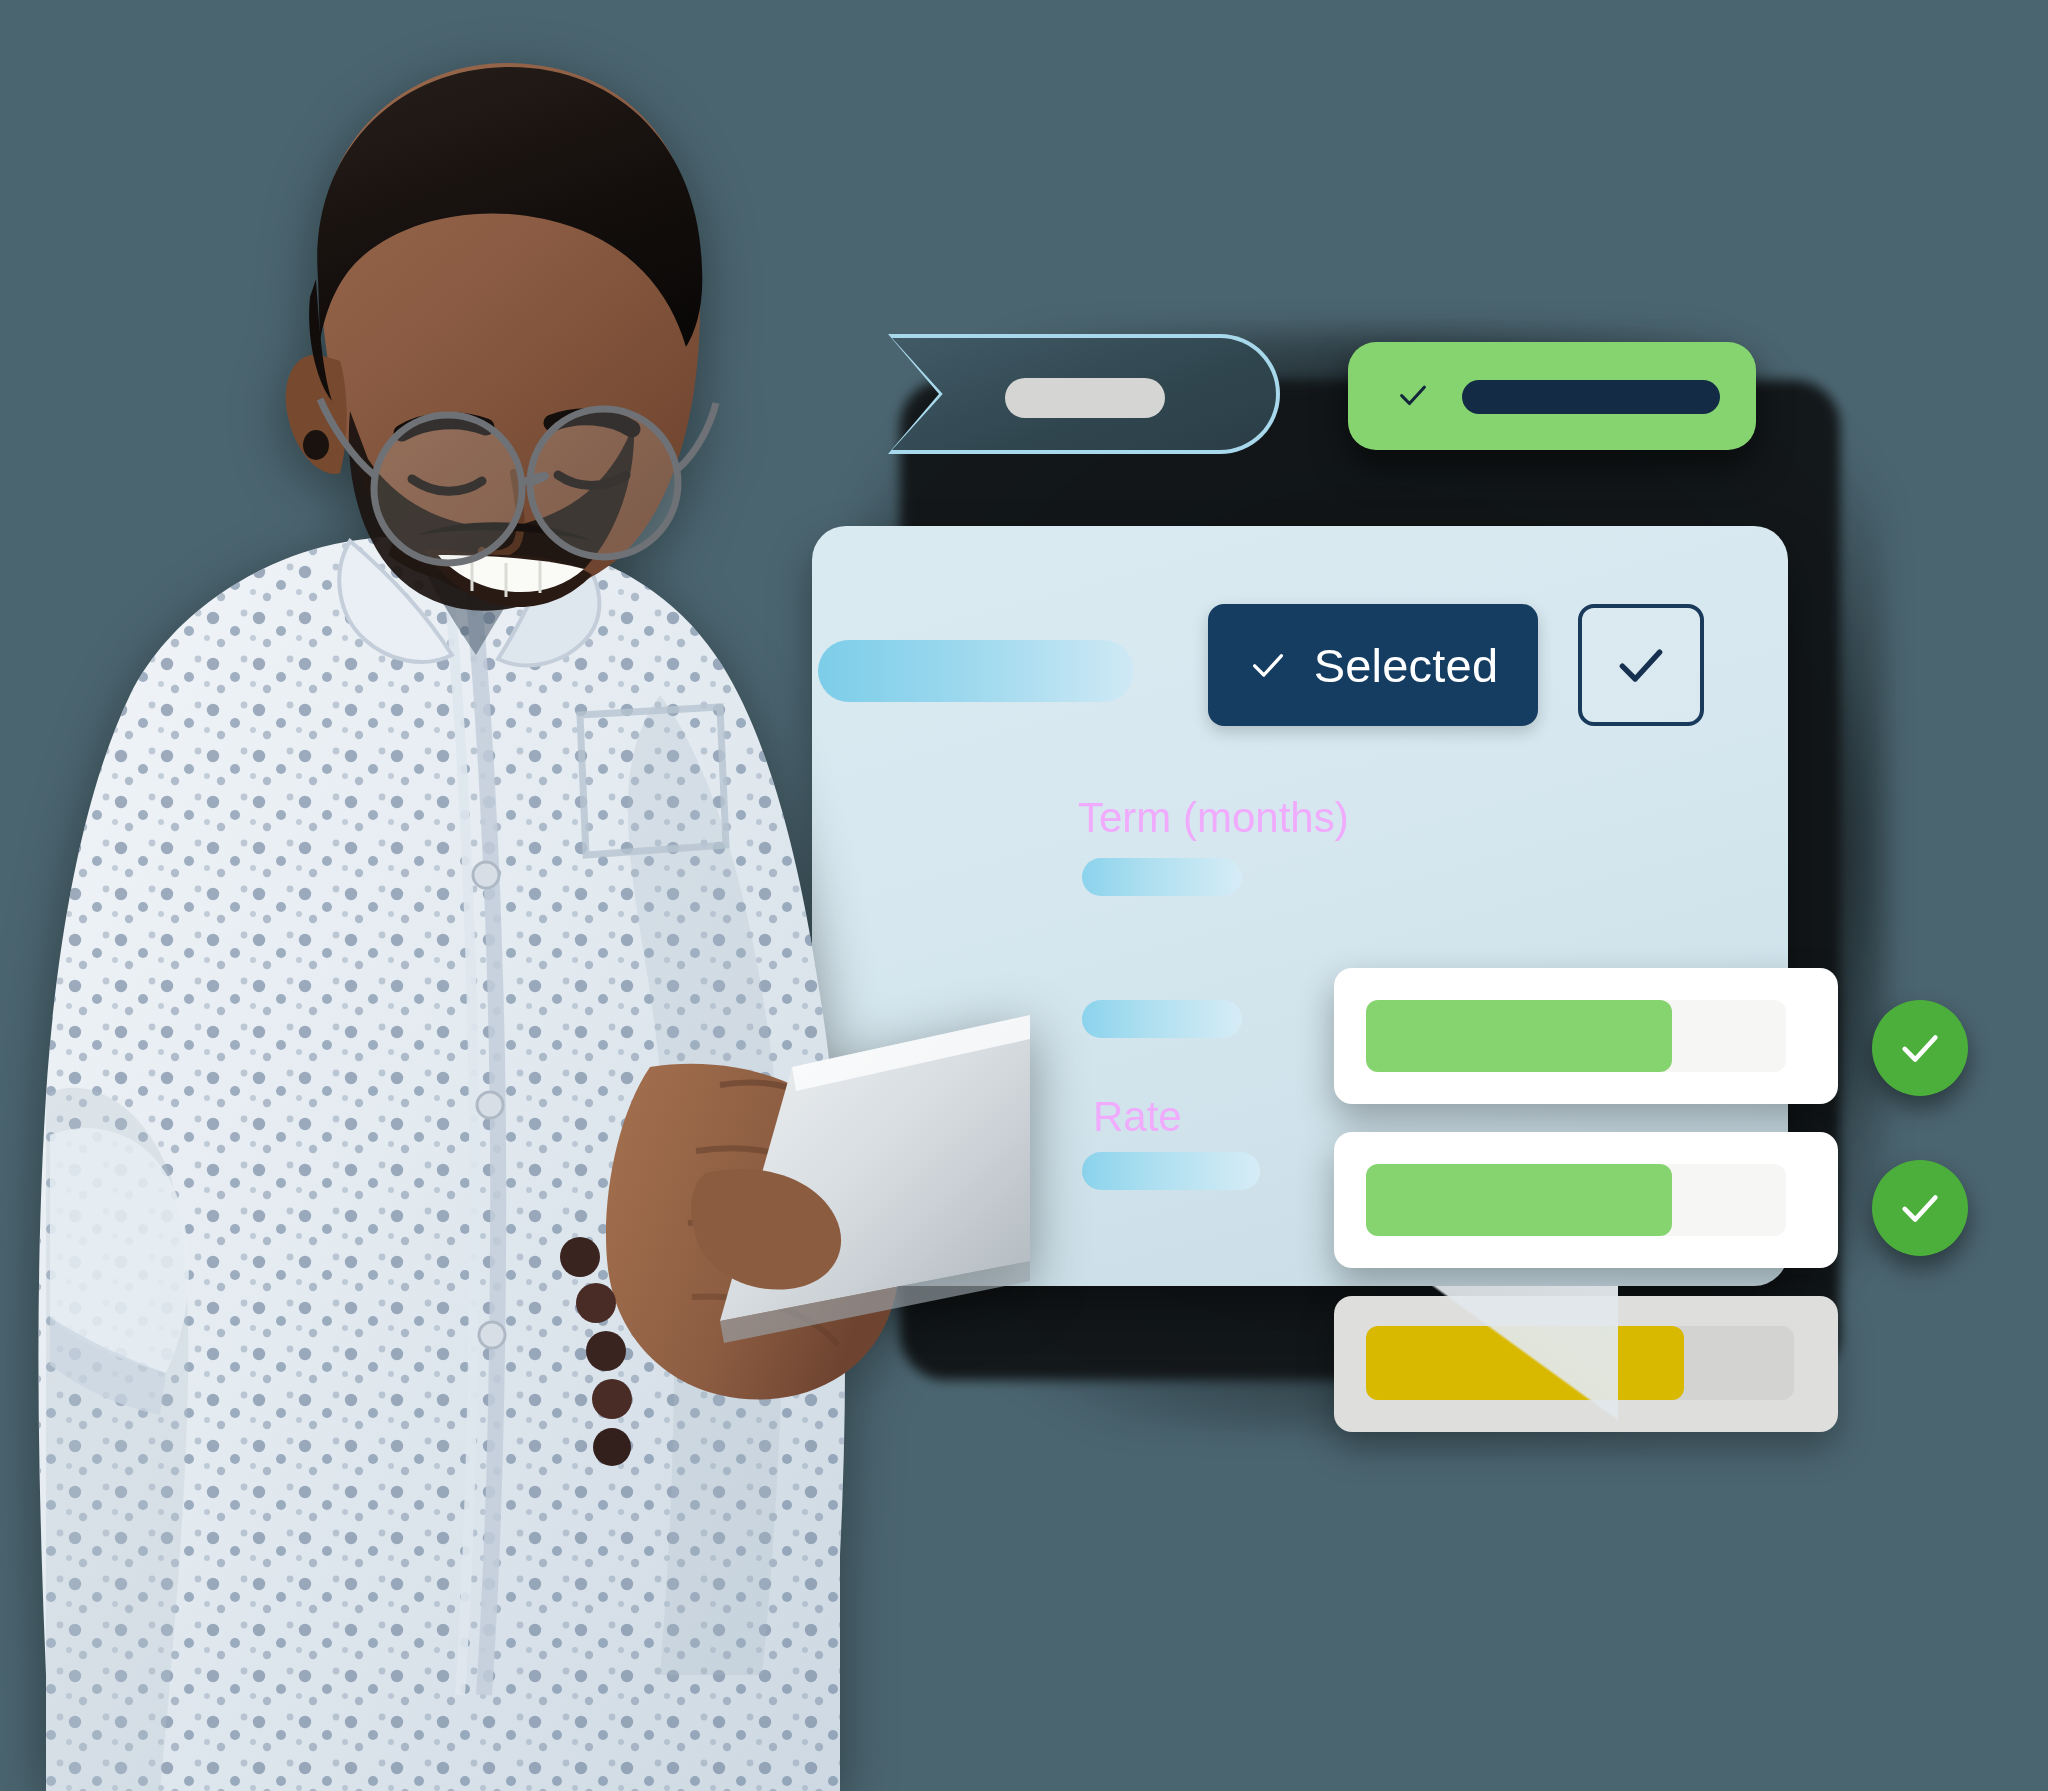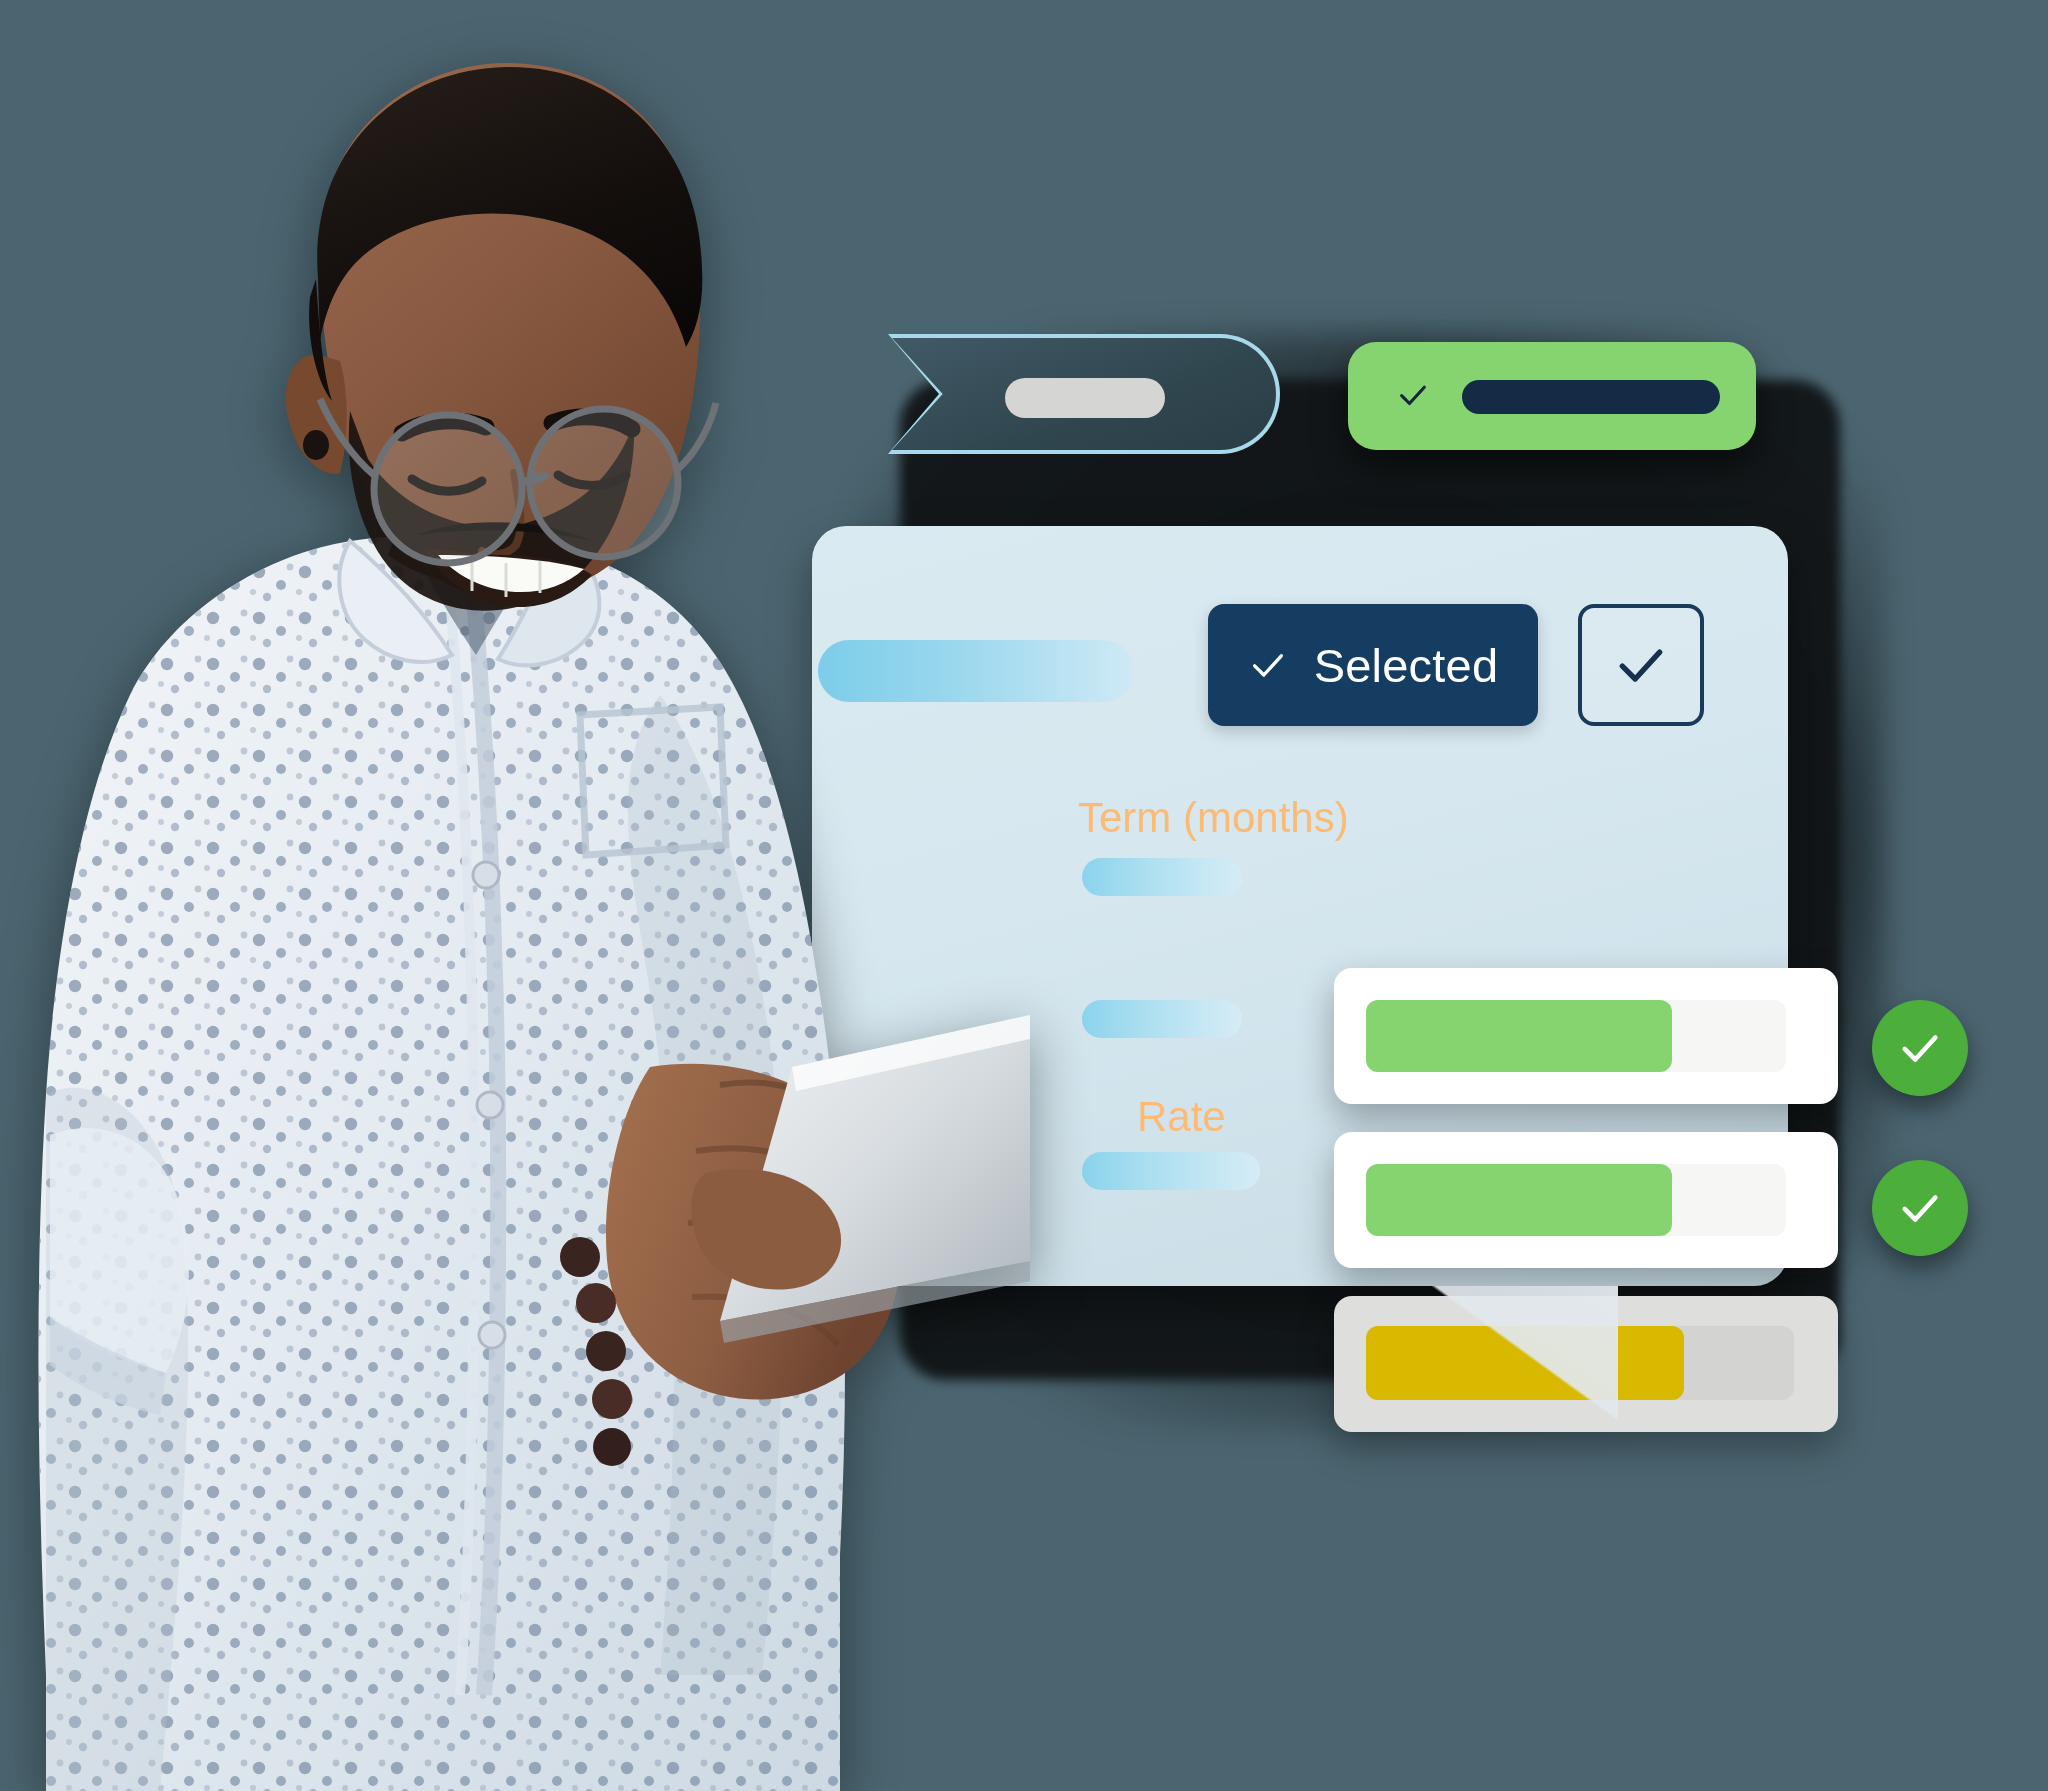--- a/index.html
+++ b/index.html
@@ -164,28 +164,28 @@
     background: rgba(255,255,255,0.10);
     display: flex;
     align-items: center;
     justify-content: center;
   }
   .checkbox-sq .check { width: 56px; height: 56px; }
 
   
   .field-label {
     position: absolute;
-    color: #fdba74;
+    color: #f0abfc;
     font-size: 42px;
     font-family: "Liberation Sans", sans-serif;
     white-space: nowrap;
   }
   .lbl-term      { left: 1078px; top: 794px; }
   .lbl-minpay    { left: 1082px; top: 938px; }
-  .lbl-rate      { left: 1093px; top: 1093px; margin-left: 44px; }
+  .lbl-rate      { left: 1093px; top: 1093px; }
 
   .skel {
     position: absolute;
     height: 38px;
     border-radius: 20px;
     background: linear-gradient(90deg, #8BD3EC 0%, #ADDFF0 40%, #D6ECF6 100%);
   }
   .skel-term   { left: 1082px; top: 858px; width: 160px; }
   .skel-pay    { left: 1082px; top: 1000px; width: 160px; }
   .skel-rate   { left: 1082px; top: 1152px; width: 178px; }

